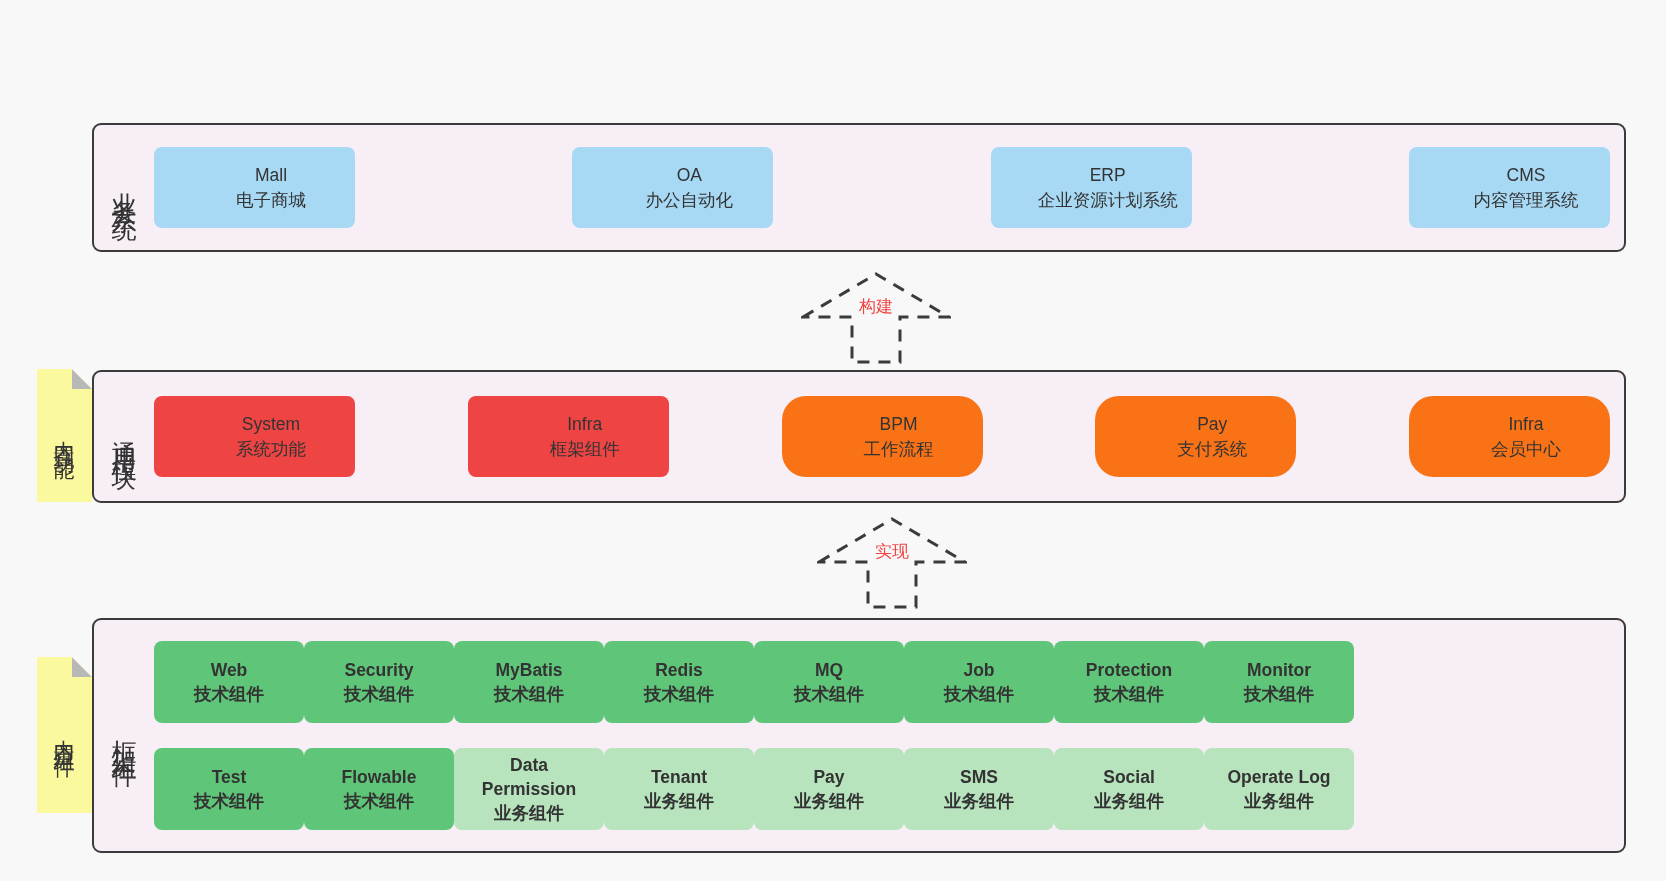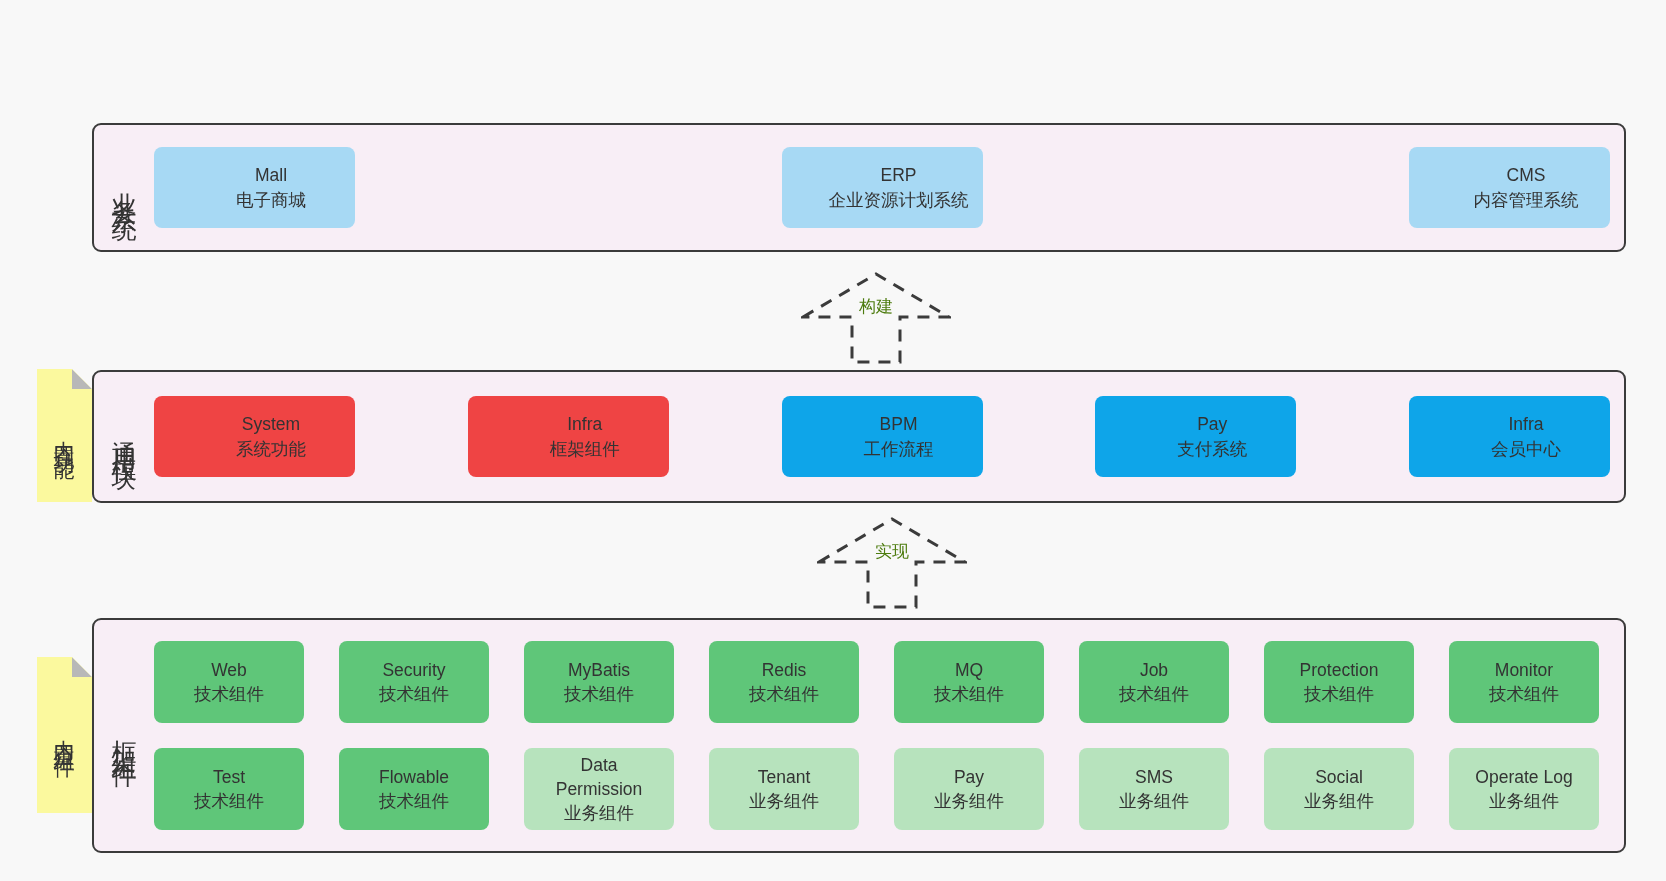--- a/index.html
+++ b/index.html
@@ -36,35 +36,35 @@
   }
   .boxes-row{
     flex:1;display:flex;align-items:center;
     justify-content:space-between;
     padding-right:14px;
   }
   .grid-rows{
     flex:1;display:flex;flex-direction:column;justify-content:center;
     gap:25px;padding-right:25px;
   }
-  .grid-rows .row{display:flex;justify-content:space-between;}
+  .grid-rows .row{display:flex;font-weight:bold;}
   
   .box{
     border-radius:8px;
     display:flex;flex-direction:column;align-items:center;justify-content:center;
     text-align:center;
     font-size:17.5px;line-height:1.38;color:#333;
     box-sizing:border-box;
     padding-left:33px;
   }
   .w6{width:201px;height:81px;}
   .w8{width:150px;height:82px;padding:0 20px;}
   .blue{background:#a7d9f4;}
   .red{background:#ef4444;}
-  .pink{background:#0ea5e9;}
+  .pink{background:#f97316;border-radius:24px;}
   .green{background:#5fc679;}
   .lightgreen{background:#b7e3bd;}
   
   .note{
     position:absolute;left:37px;width:55px;
     background:#fbf99e;
     display:flex;align-items:center;justify-content:center;
     z-index:1;
     clip-path:polygon(0 0,calc(100% - 20px) 0,100% 20px,100% 100%,0 100%);
   }
@@ -80,21 +80,21 @@
     font-size:21px;letter-spacing:6px;color:#333;line-height:1;
   }
   
   .arrow{position:absolute;width:150px;height:94px;z-index:0;}
   .arrow-build{left:801px;top:271px;}
   .arrow-impl{left:817px;top:516px;}
   .arrow svg{display:block;}
   .arrow-label{
     position:absolute;top:23px;left:50%;transform:translateX(-50%);
     background:#f8f8f8;
-    font-size:17px;color:#4d7c0f;padding:1px 3px;white-space:nowrap;
+    font-size:17px;color:#ef4444;padding:1px 3px;white-space:nowrap;
   }
 </style>
 </head>
 <body>
 
 <div class="canvas">
 
   <div class="note note-mid">
     <span>内置功能</span>
   </div>
@@ -103,20 +103,24 @@
   </div>
 
   <div class="layer layer-top">
     <div class="side-label">
       <span>业务系统</span>
     </div>
     <div class="boxes-row">
       <div class="box w6 blue">
         <div>Mall</div>
         <div>电子商城</div>
+      </div>
+      <div class="box w6 blue">
+        <div>OA</div>
+        <div>办公自动化</div>
       </div>
       <div class="box w6 blue">
         <div>ERP</div>
         <div>企业资源计划系统</div>
       </div>
       <div class="box w6 blue">
         <div>CMS</div>
         <div>内容管理系统</div>
       </div>
     </div>

